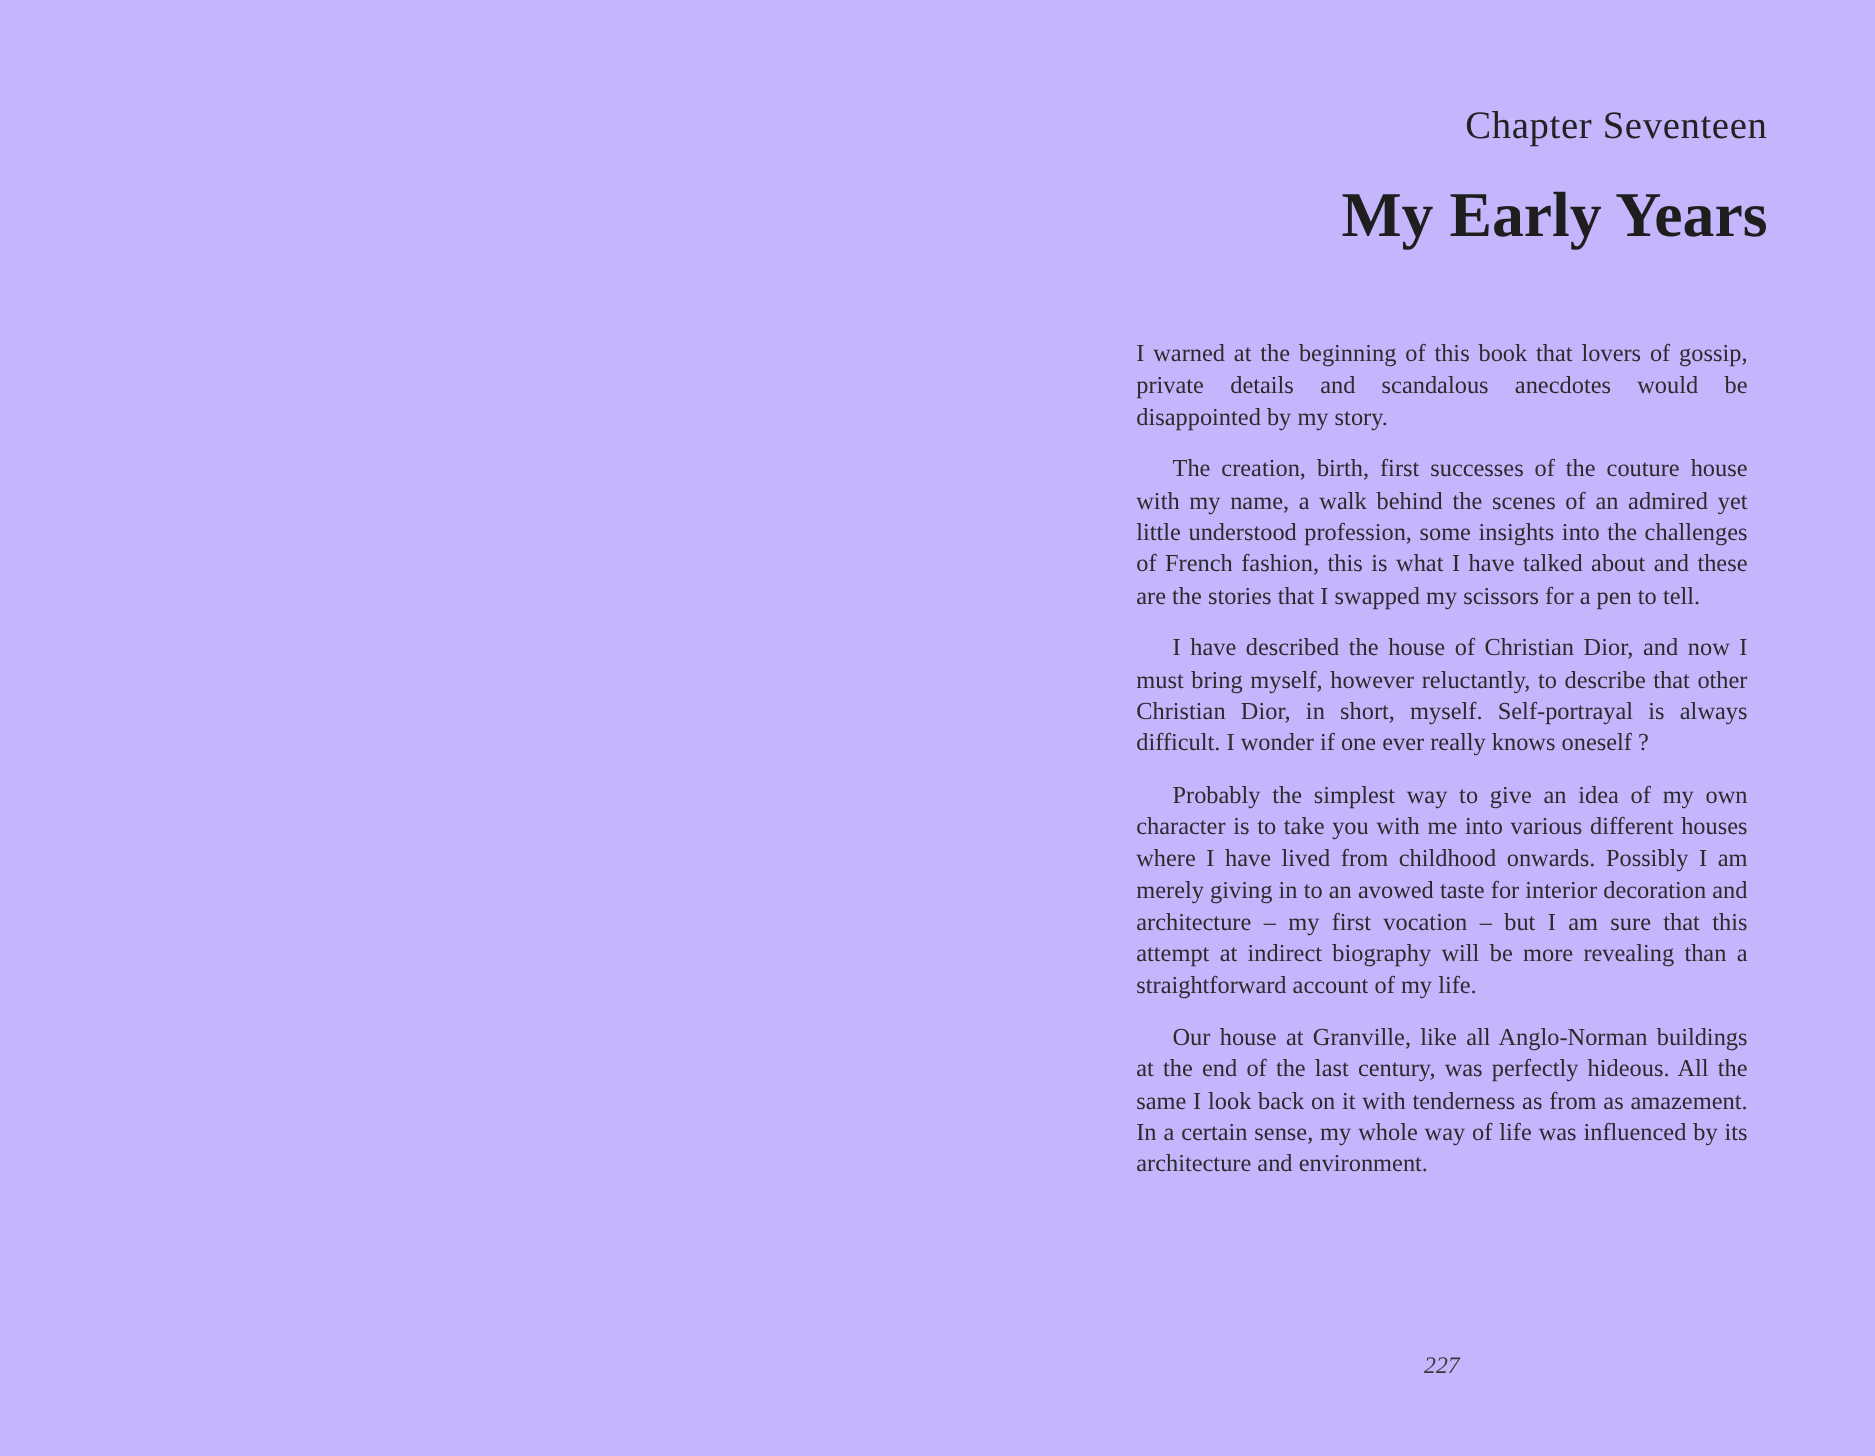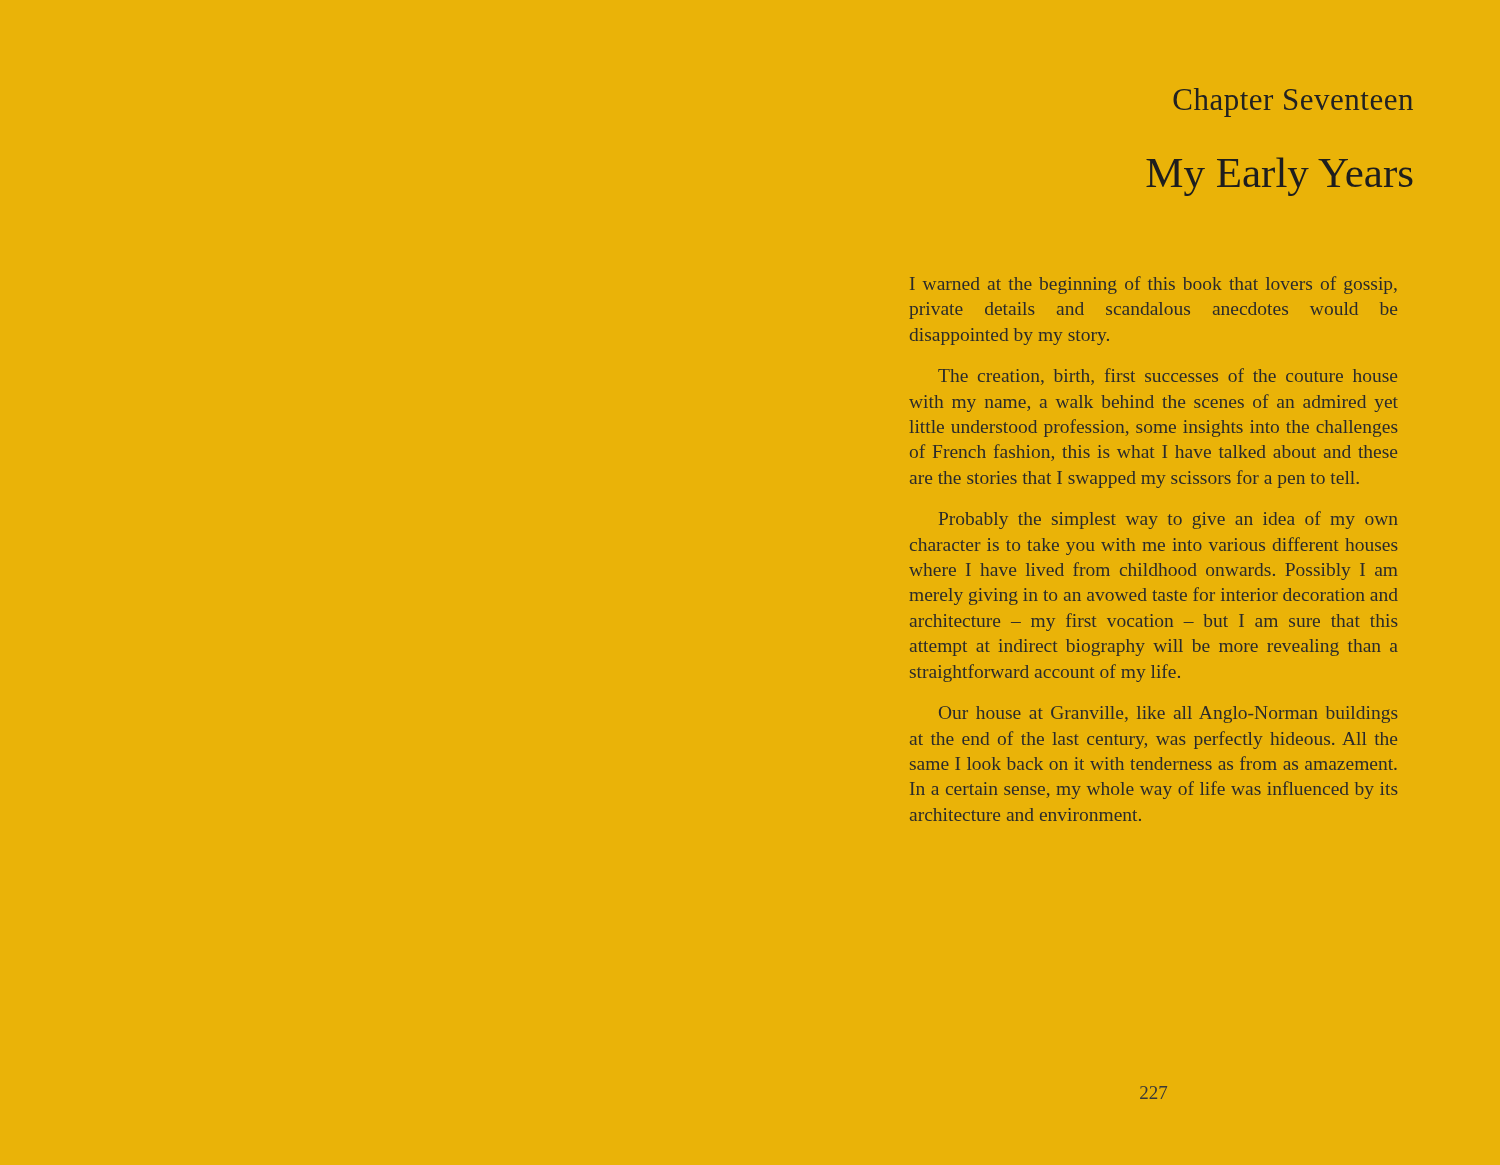--- a/index.html
+++ b/index.html
@@ -25,23 +25,23 @@
   .chapter-label {
     text-align: right;
     font-size: 31px;
     line-height: 31px;
     font-weight: normal;
     color: #222222;
     letter-spacing: 0.5px;
   }
   .chapter-title {
     text-align: right;
-    font-size: 43px;
+    font-size: 51px;
     line-height: 48px;
-    font-weight: normal;
+    font-weight: bold;
     margin: 34px 0 0 0;
     color: #1e1e1e;
   }
   .body-text {
     margin-top: 74px;
     font-size: 19.5px;
     line-height: 25.4px;
     text-align: justify;
     color: #2b2b2b;
   }
@@ -52,33 +52,35 @@
   }
   .body-text p.first {
     text-indent: 0;
   }
   .page-number {
     position: absolute;
     left: 893px;
     top: 1082px;
     width: 521px;
     text-align: center;
+    font-style: italic;
     font-size: 19px;
     line-height: 22px;
     color: #383838;
   }
 </style>
 </head>
 <body>
 
-<div class="page" style="background: #eab308;">
+<div class="page" style="background: #c4b5fd;">
   <div class="text-block">
     <div class="chapter-label">Chapter Seventeen</div>
     <h1 class="chapter-title">My Early Years</h1>
     <div class="body-text" style="color: rgb(43, 43, 43);">
         <p class="first">I warned at the beginning of this book that lovers of gossip, private details and scandalous anecdotes would be disappointed by my story.</p>
         <p>The creation, birth, first successes of the couture house with my name, a walk behind the scenes of an admired yet little understood profession, some insights into the challenges of French fashion, this is what I have talked about and these are the stories that I swapped my scissors for a pen to tell.</p>
+        <p>I have described the house of Christian Dior, and now I must bring myself, however reluctantly, to describe that other Christian Dior, in short, myself. Self-portrayal is always difficult. I wonder if one ever really knows oneself ?</p>
         <p>Probably the simplest way to give an idea of my own character is to take you with me into various different houses where I have lived from childhood onwards. Possibly I am merely giving in to an avowed taste for interior decoration and architecture – my first vocation – but I am sure that this attempt at indirect biography will be more revealing than a straightforward account of my life.</p>
         <p>Our house at Granville, like all Anglo-Norman buildings at the end of the last century, was perfectly hideous. All the same I look back on it with tenderness as from as amazement. In a certain sense, my whole way of life was influenced by its architecture and environment.</p>
       </div>
   </div>
   <div class="page-number">227</div>
 </div>
 
 </body></html>

